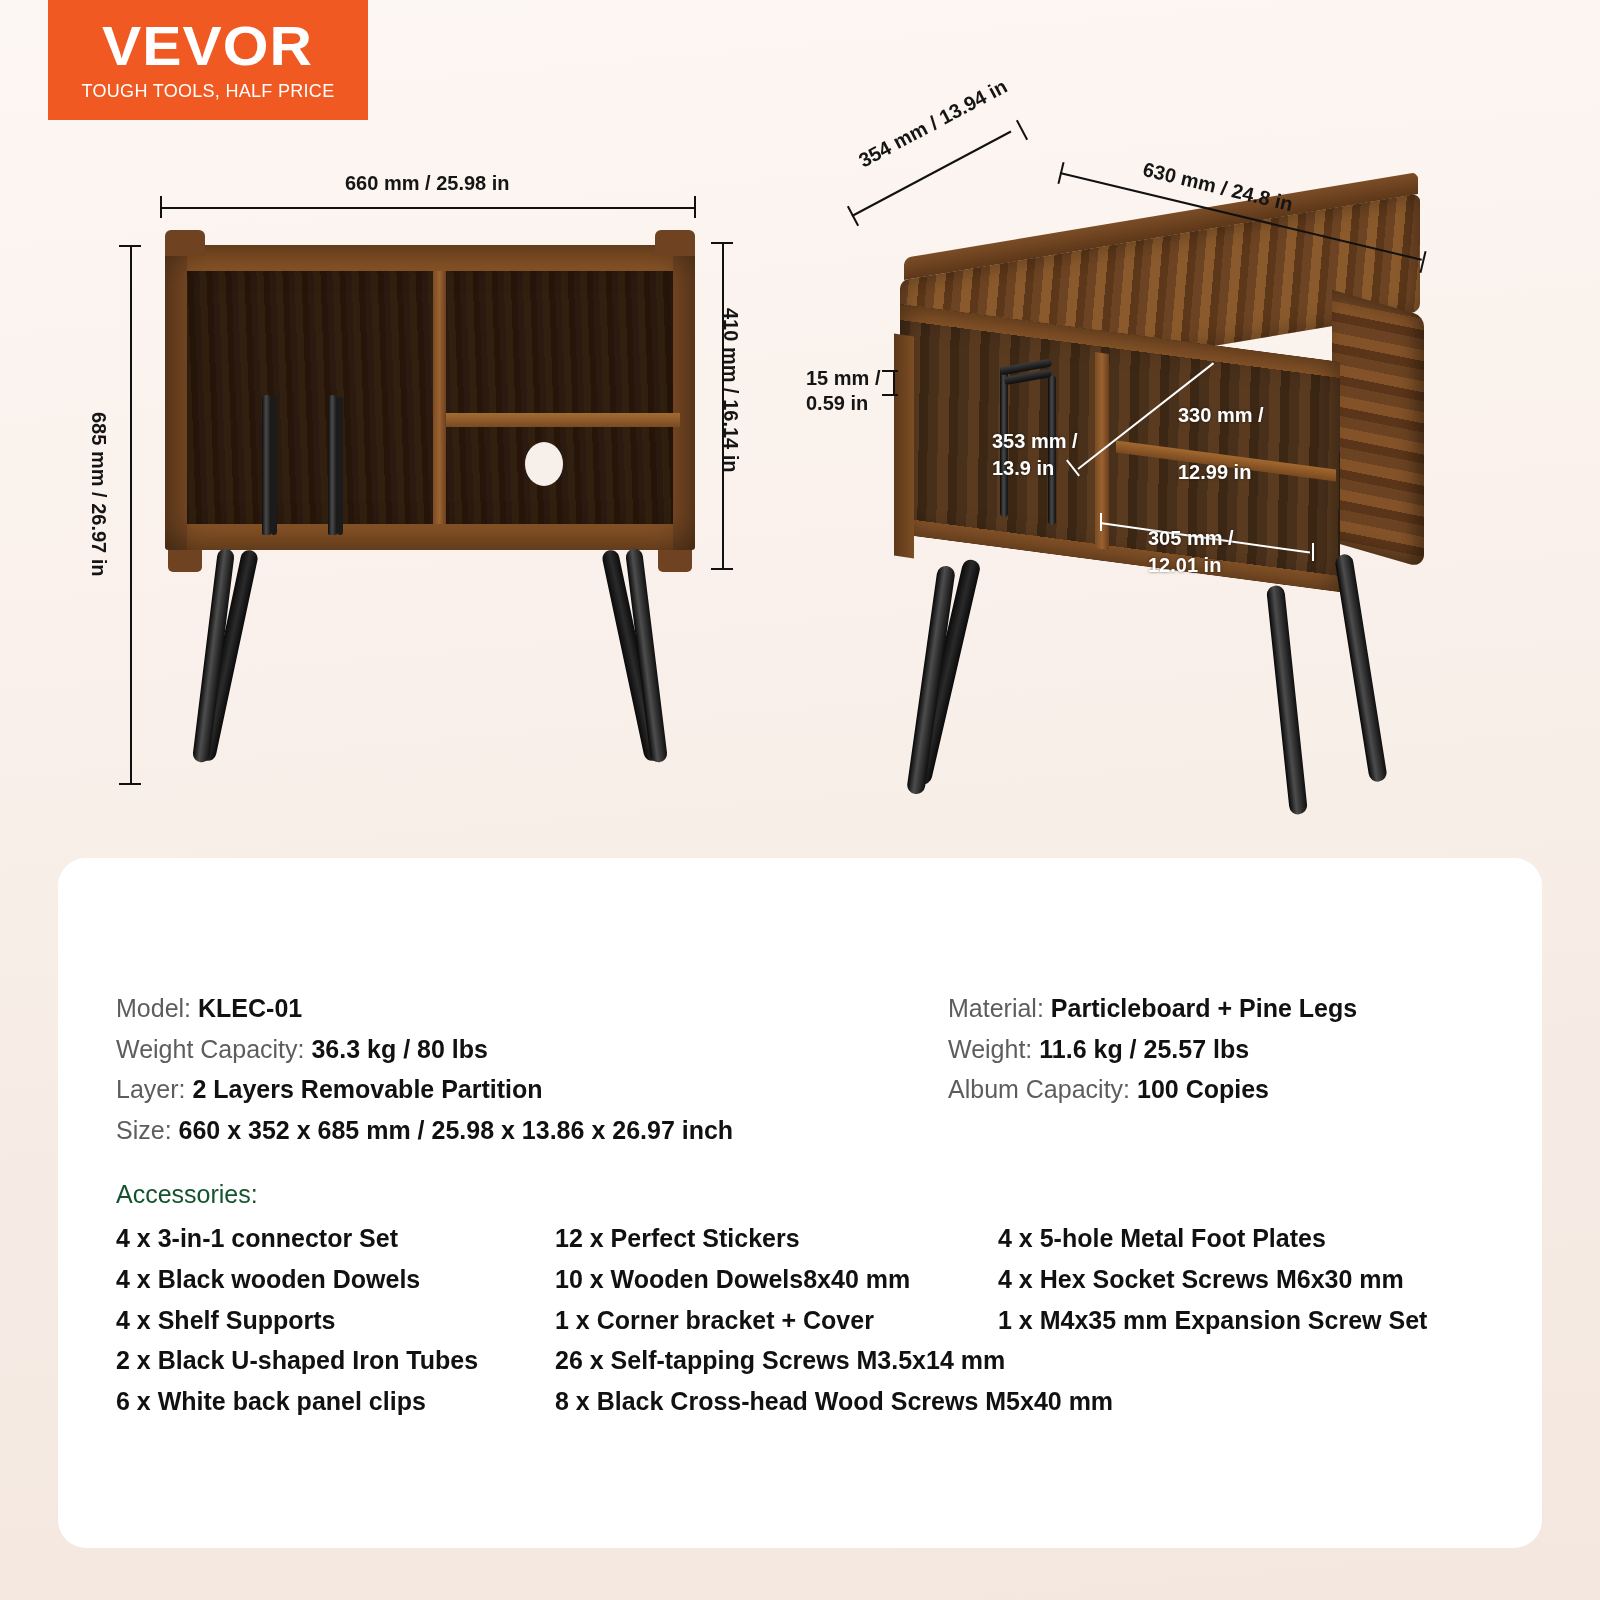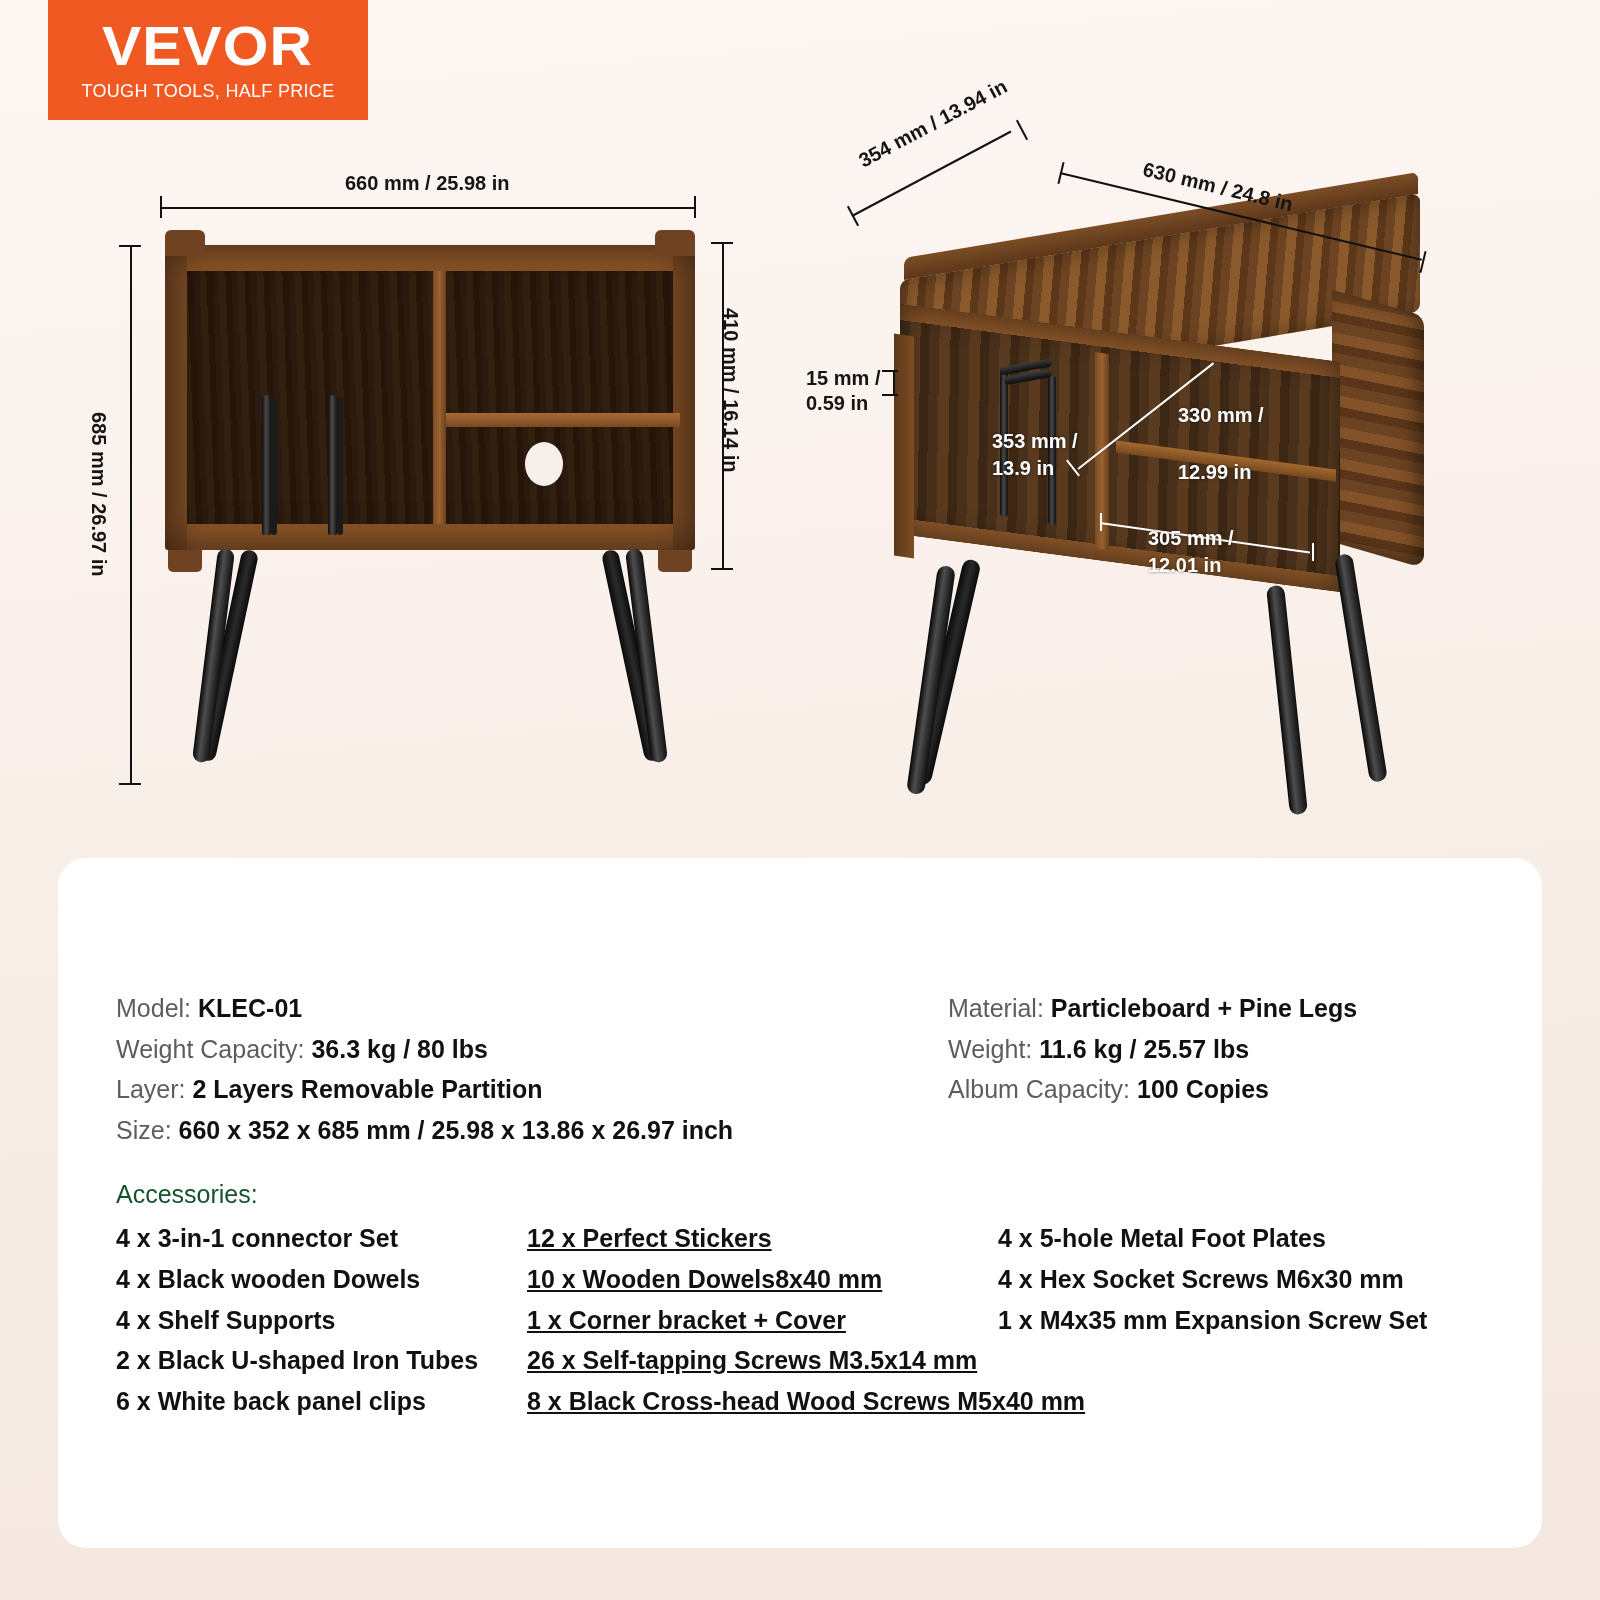--- a/index.html
+++ b/index.html
@@ -163,21 +163,21 @@
     position:absolute;left:58px;top:42px;color:#f15922;
     font-size:47px;font-weight:bold;letter-spacing:-.5px;
   }
   .spec-line{font-size:25px;color:#5d5d5d;line-height:1.62;white-space:nowrap;}
   .spec-line b{color:#111;margin-top:32px;}
   #spec-left{position:absolute;left:58px;top:130px;}
   #spec-right{position:absolute;left:890px;top:130px;}
   #acc-label{position:absolute;left:58px;top:322px;font-size:25px;color:#14532d;}
   .acc-col{position:absolute;top:360px;font-size:25px;font-weight:bold;color:#111;line-height:1.63;white-space:nowrap;}
   #acc-c1{left:58px;}
-  #acc-c2{left:469px;text-decoration:underline;}
+  #acc-c2{left:497px;}
   #acc-c3{left:940px;}
 </style>
 </head>
 <body>
 
 <div class="logo">
   <div class="logo-word">VEVOR</div>
   <div class="logo-tag">TOUGH TOOLS, HALF PRICE</div>
 </div>
 

